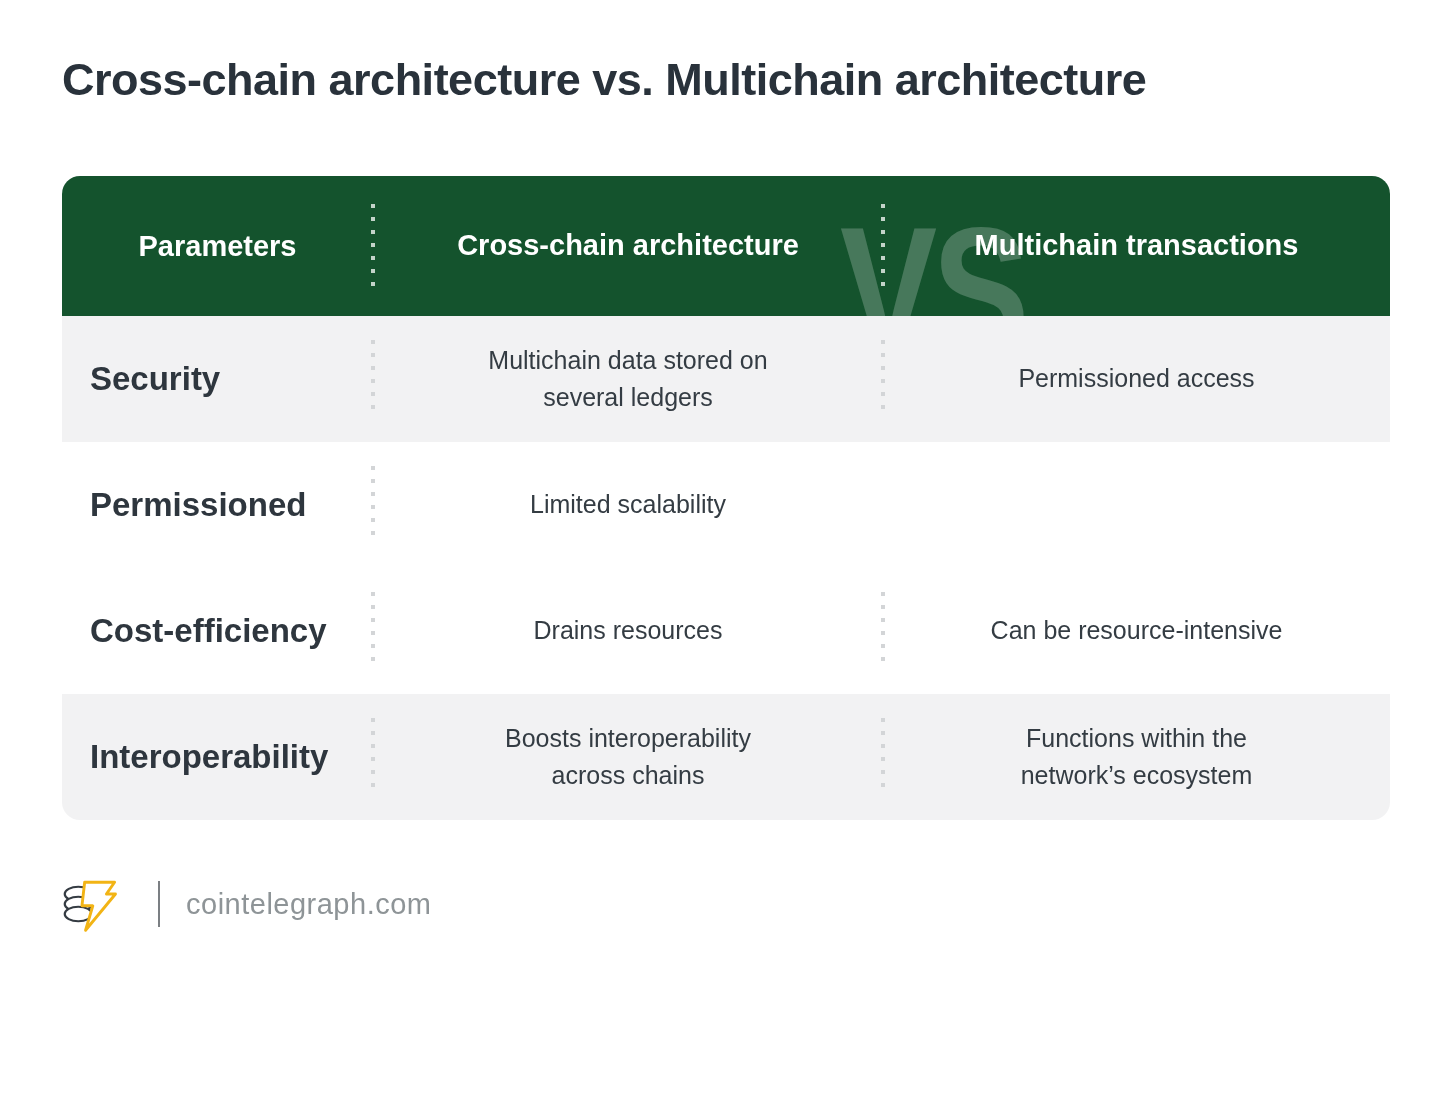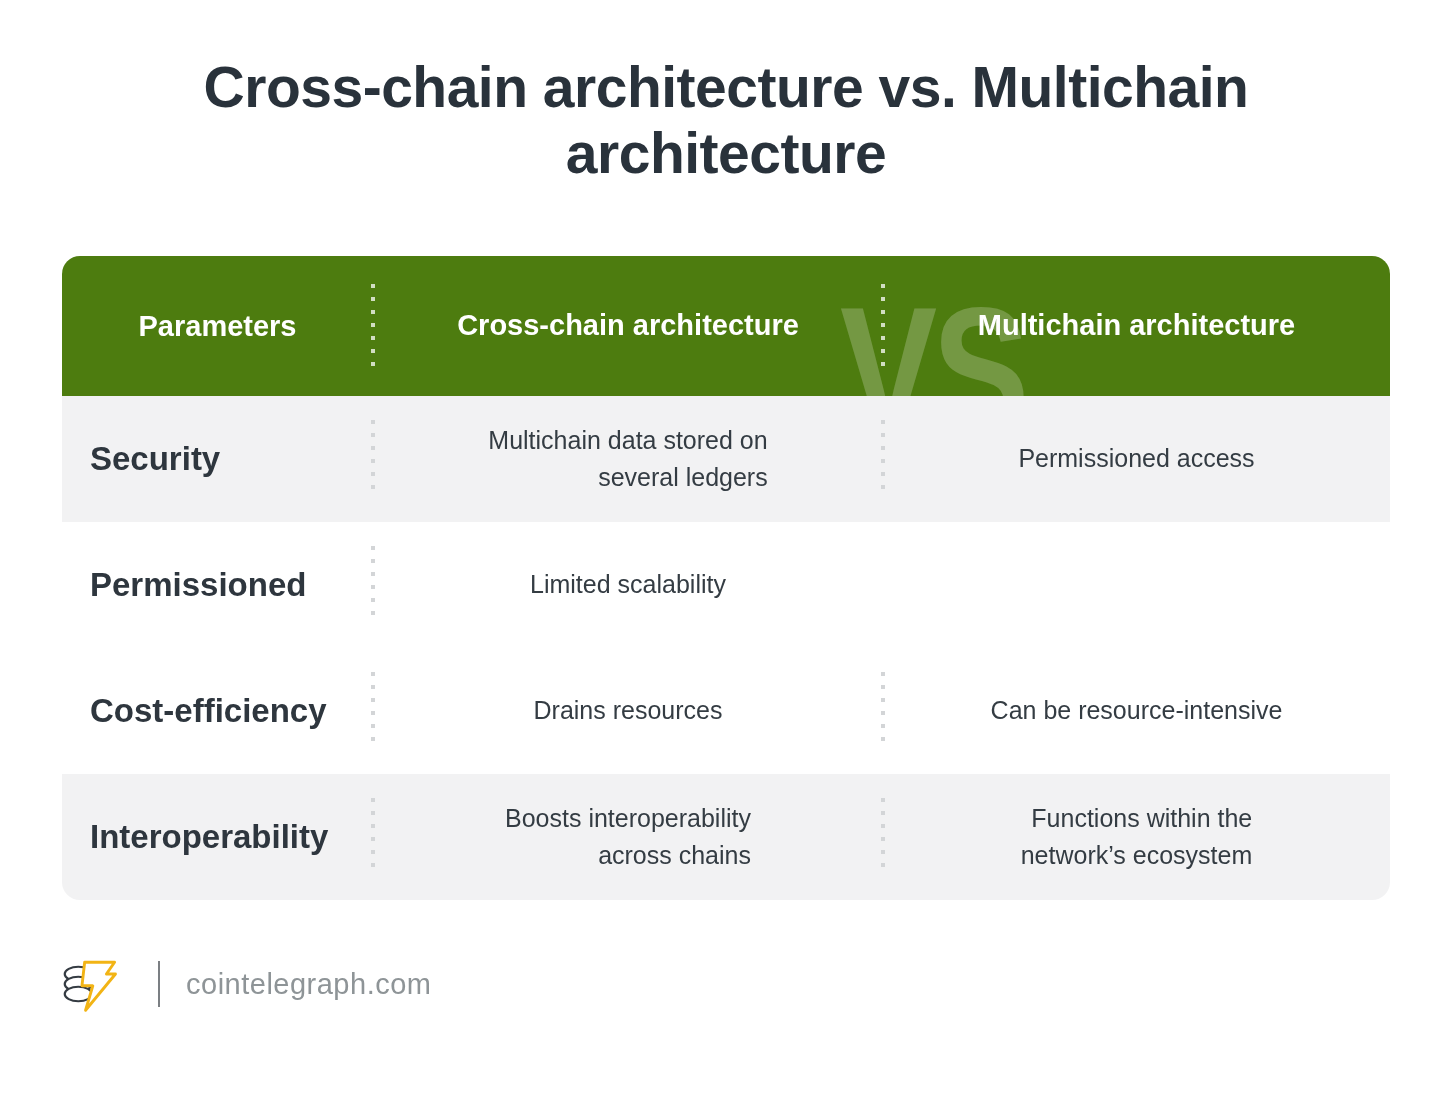--- a/index.html
+++ b/index.html
@@ -11,60 +11,59 @@
   .page {
     position: relative;
     width: 1450px;
     height: 1110px;
     background: #ffffff;
     overflow: hidden;
   }
   .page-title {
     margin: 0;
     padding: 54px 60px 0 62px;
-    font-size: 57px;
+    font-size: 45px;
     font-weight: bold;
     letter-spacing: -0.5px;
     color: #29323b;
-    text-align: center;
   }
   
   .cmp-table {
     margin: 70px 0 0 62px;
     width: 1328px;
   }
   .row {
     display: grid;
     grid-template-columns: 311px 510px 507px;
   }
   .header-row {
     position: relative;
     height: 140px;
-    background: #4d7c0f;
+    background: #14532d;
     border-radius: 18px 18px 0 0;
     overflow: hidden;
   }
   .body-row { height: 126px; background: #ffffff; }
   .body-row.shade { background: #f2f2f3; }
   .body-row.last { border-radius: 0 0 18px 18px; }
 
   .cell {
     position: relative;
     display: flex;
     align-items: center;
   }
   .param-cell {
     padding-left: 28px;
     font-size: 33px;
     font-weight: bold;
     color: #2e363e;
   }
   .val-cell {
     justify-content: center;
-    text-align: right;
+    text-align: center;
     font-size: 25px;
     color: #343c43;
     line-height: 1.5;
     white-space: pre-line;
   }
   
   .val-cell::before {
     content: "";
     position: absolute;
     left: -2px;
@@ -124,21 +123,21 @@
 
 <div class="page">
 
   <h1 class="page-title">Cross-chain architecture vs. Multichain architecture</h1>
 
   <div class="cmp-table">
 
     <div class="row header-row">
       <div class="cell param-cell">Parameters</div>
       <div class="cell val-cell">Cross-chain architecture</div>
-      <div class="cell val-cell">Multichain architecture</div>
+      <div class="cell val-cell">Multichain transactions</div>
       <div class="vs-watermark">VS.</div>
     </div>
 
     <div class="row body-row shade">
       <div class="cell param-cell">Security</div>
       <div class="cell val-cell">Multichain data stored on
 several ledgers</div>
       <div class="cell val-cell">Permissioned access</div>
     </div>
 

